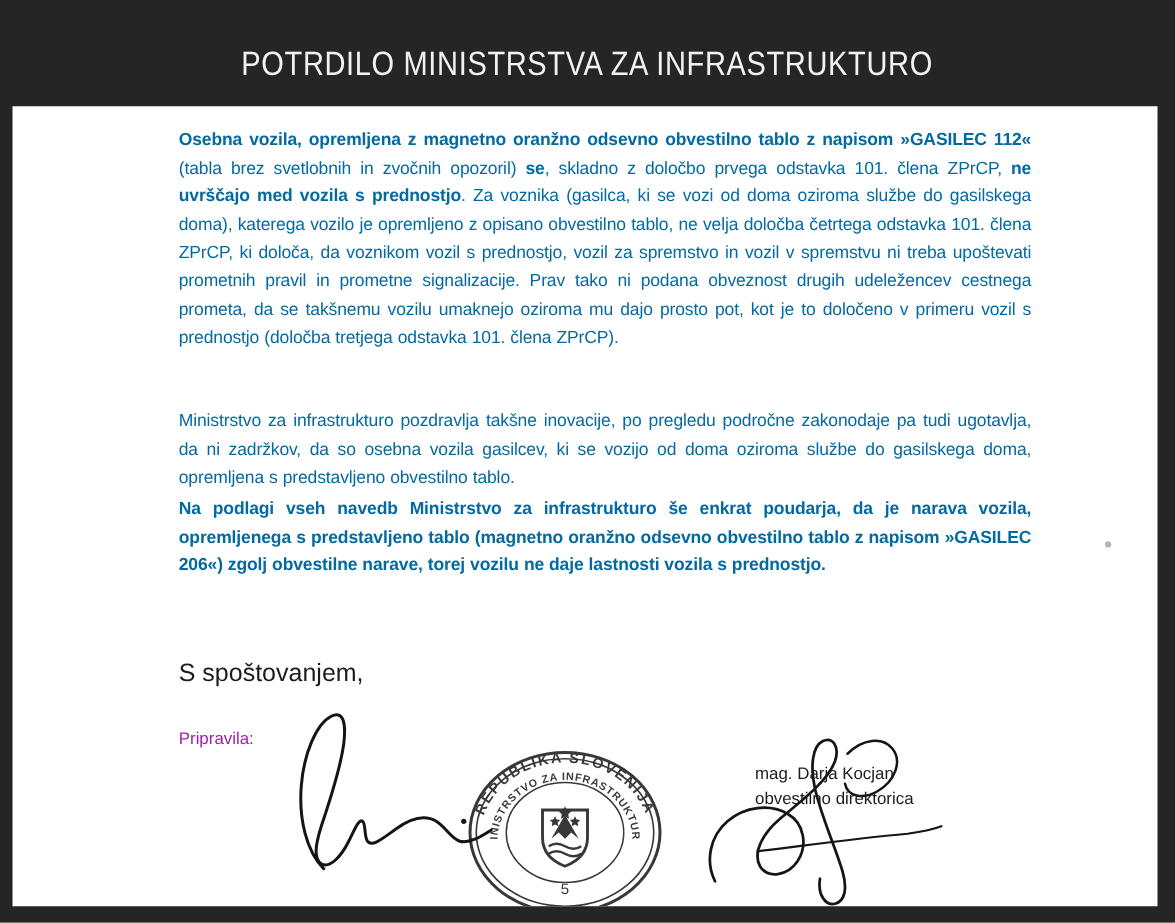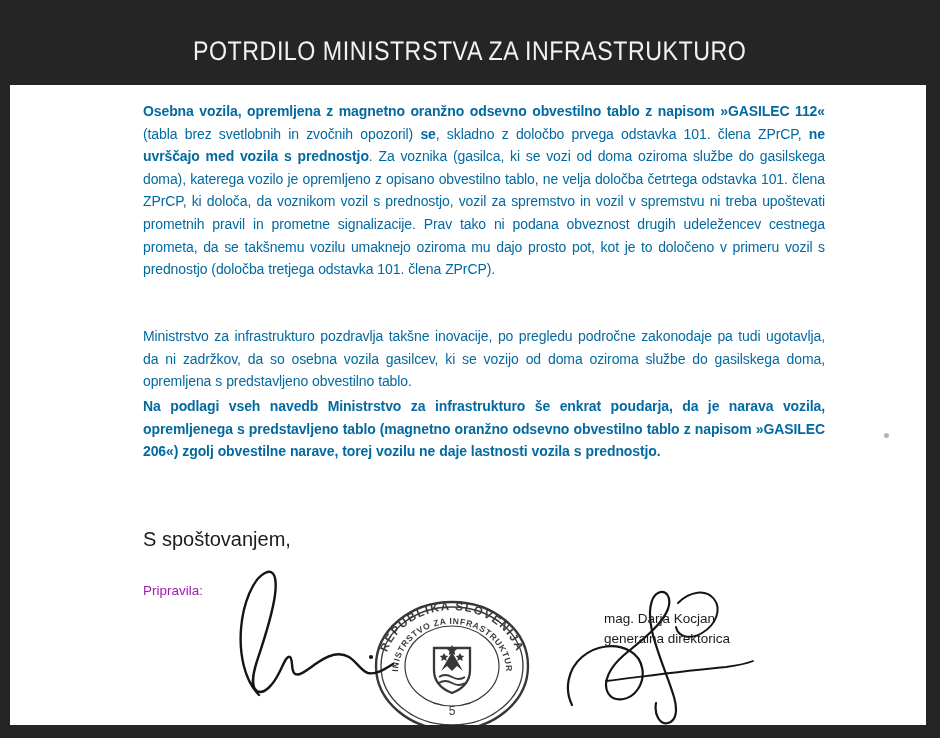--- a/index.html
+++ b/index.html
@@ -178,21 +178,21 @@
       <div class="para" id="para-3">Na podlagi vseh navedb Ministrstvo za infrastrukturo še enkrat poudarja, da je narava vozila, opremljenega s predstavljeno tablo (magnetno oranžno odsevno obvestilno tablo z napisom »GASILEC 206«) zgolj obvestilne narave, torej vozilu ne daje lastnosti vozila s prednostjo.</div>
 
       <div class="closing" id="closing-regards">S spoštovanjem,</div>
 
       <div class="sign-block-left">
         <div>Pripravila:</div>
       </div>
 
       <div class="sign-block-right">
         <div>mag. Darja Kocjan</div>
-        <div>generalna direktorica</div>
+        <div>obvestilno direktorica</div>
       </div>
 
       <svg class="sig-left" viewBox="0 0 190 130">
         <path class="ink" stroke-width="2.4" d="M34 126 C20 112 14 86 16 60 C18 34 28 10 40 4 C50 -1 52 10 50 26 C47 48 38 74 32 92 C27 108 26 118 32 122 C39 126 48 116 54 104 C59 94 62 86 65 88 C68 90 66 100 69 104 C73 109 82 101 92 94 C103 86 114 82 124 88 C132 93 136 102 143 104 C151 106 160 100 168 95"></path>
         <circle cx="146" cy="88" r="2.1" fill="#151515"></circle>
       </svg>
 
       <svg class="sig-right" viewBox="0 0 215 140">
         <path class="ink" stroke-width="2.2" d="M22 120 C14 104 18 84 32 72 C46 60 66 58 80 66 C94 74 96 92 88 104 C80 116 64 118 58 108 C52 97 60 82 74 70 C92 55 112 40 118 24 C122 12 116 4 108 8 C100 12 98 28 102 46 C107 68 118 92 124 112 C128 126 126 136 118 138 C110 140 104 130 106 118"></path>
         <path class="ink" stroke-width="2.0" d="M128 18 C140 6 156 4 164 14 C172 24 166 40 152 48 C140 55 128 52 126 42"></path>

